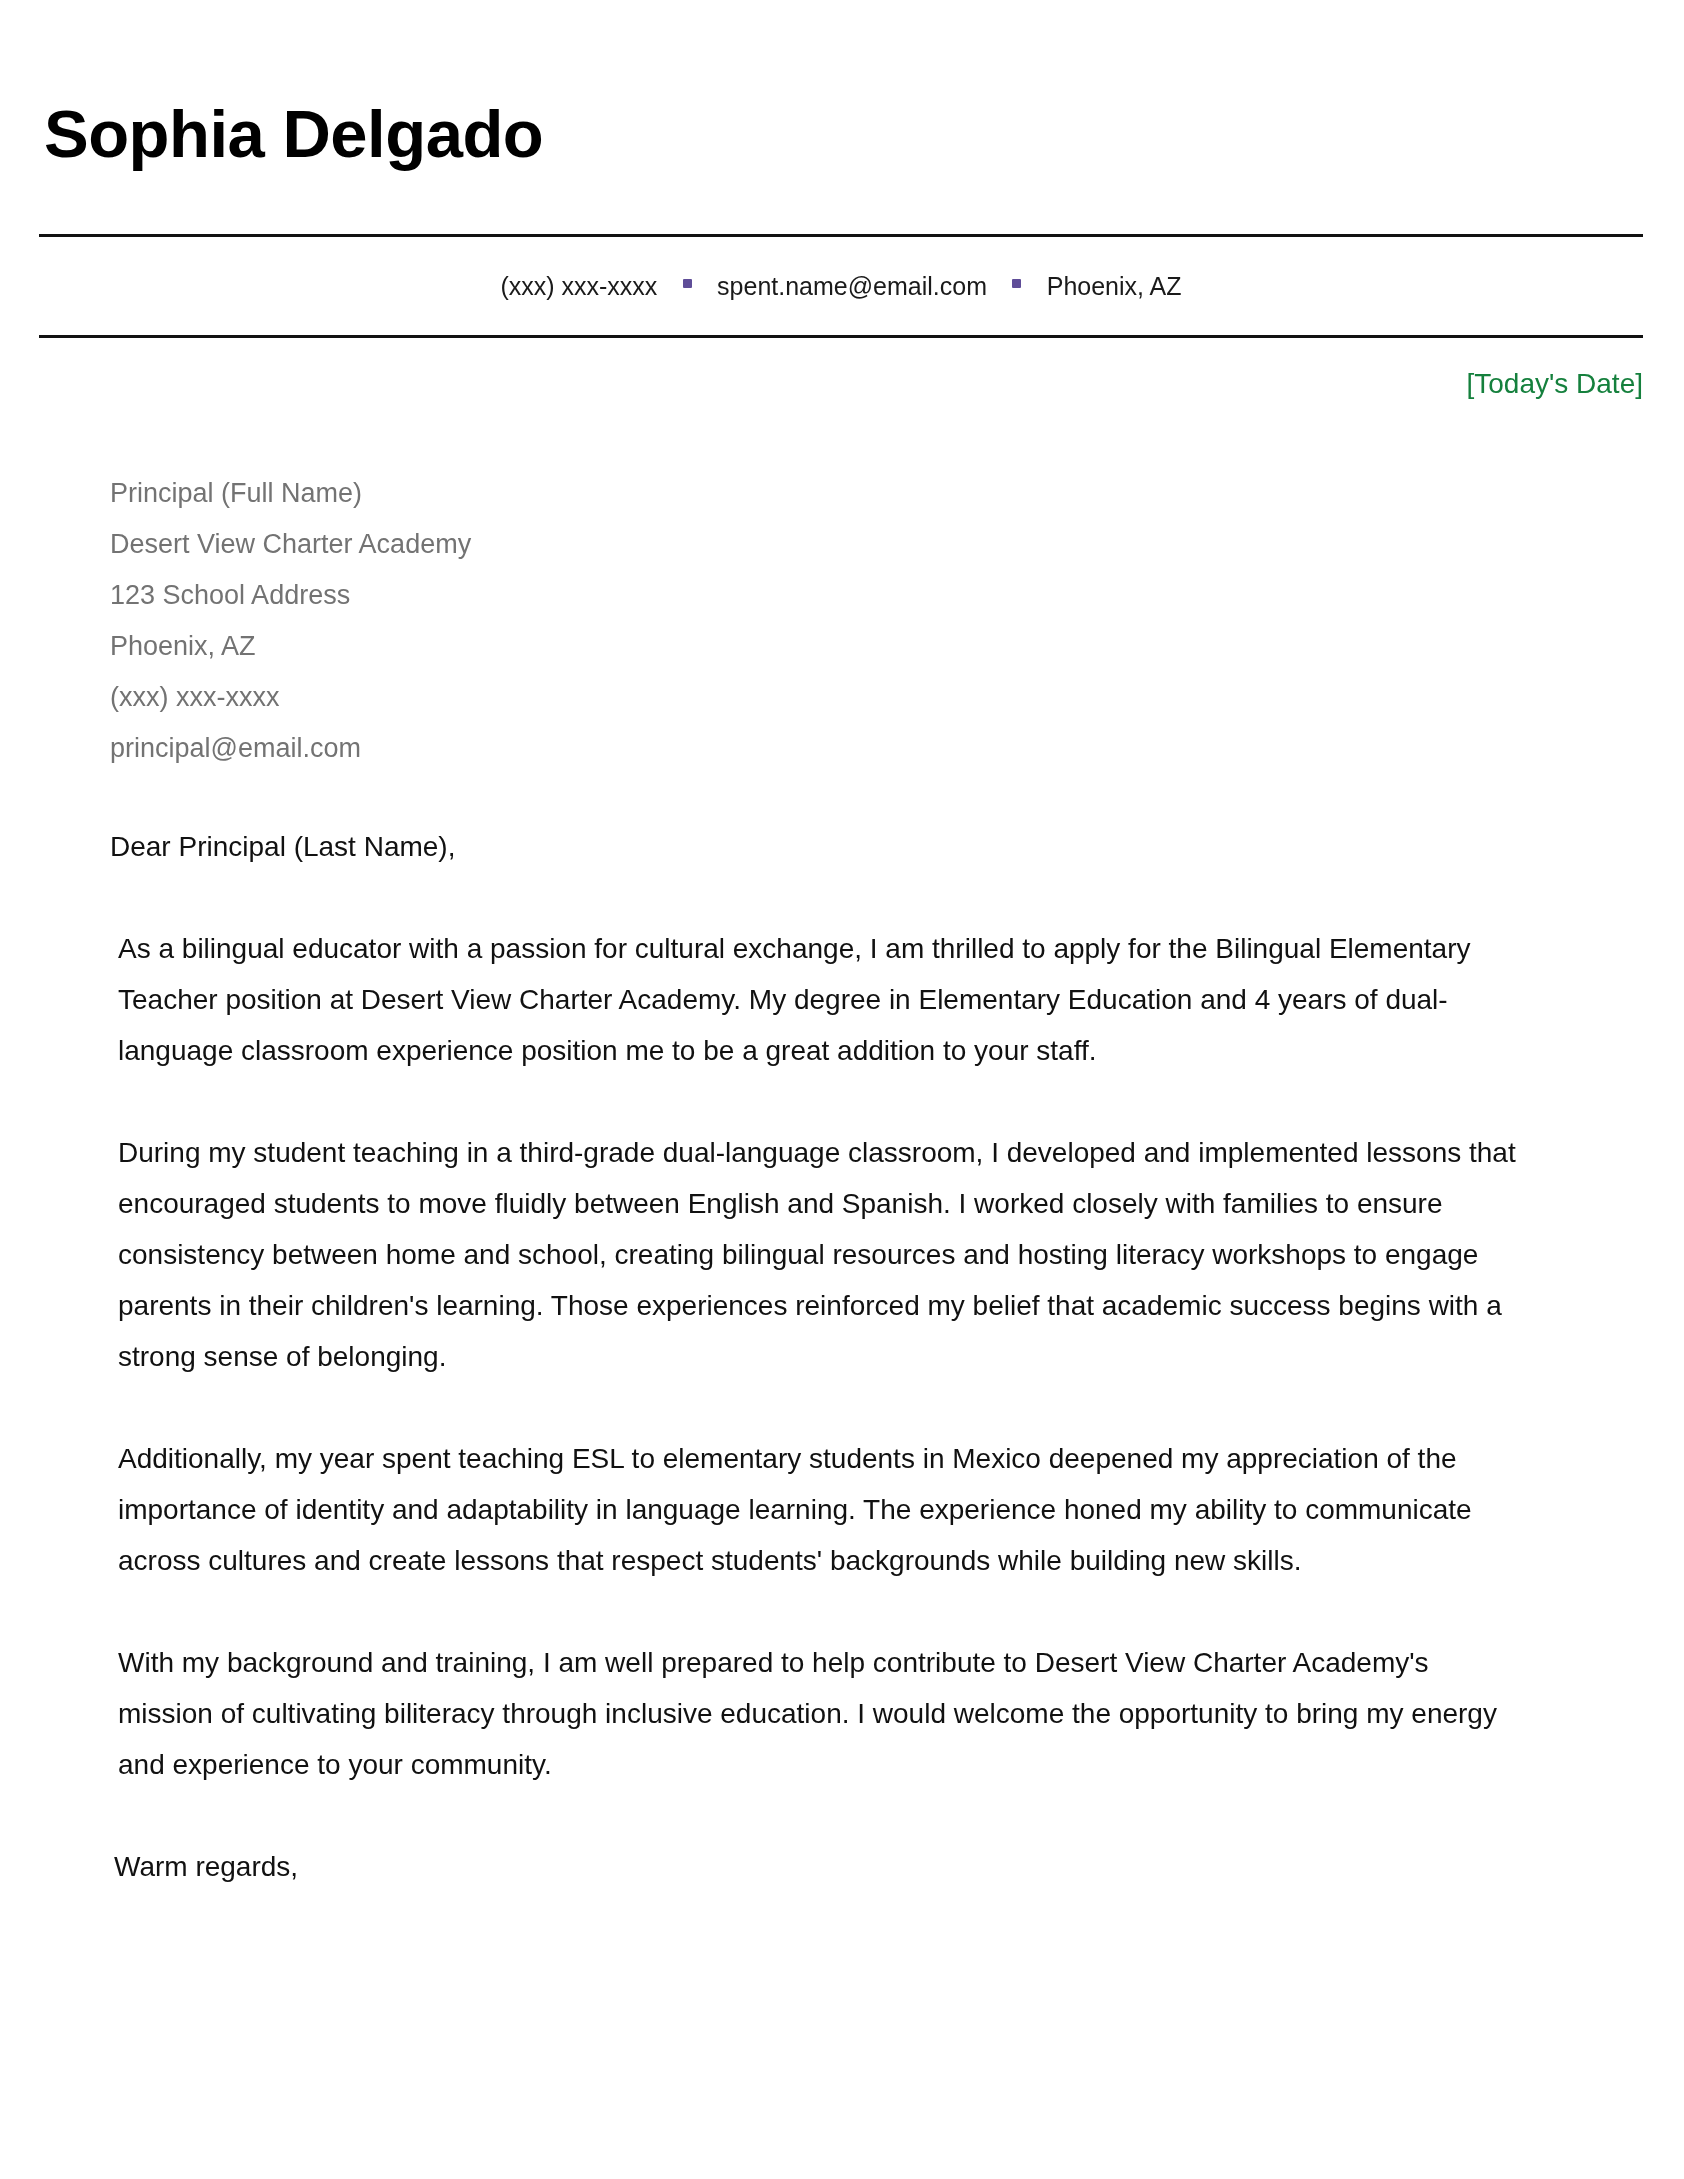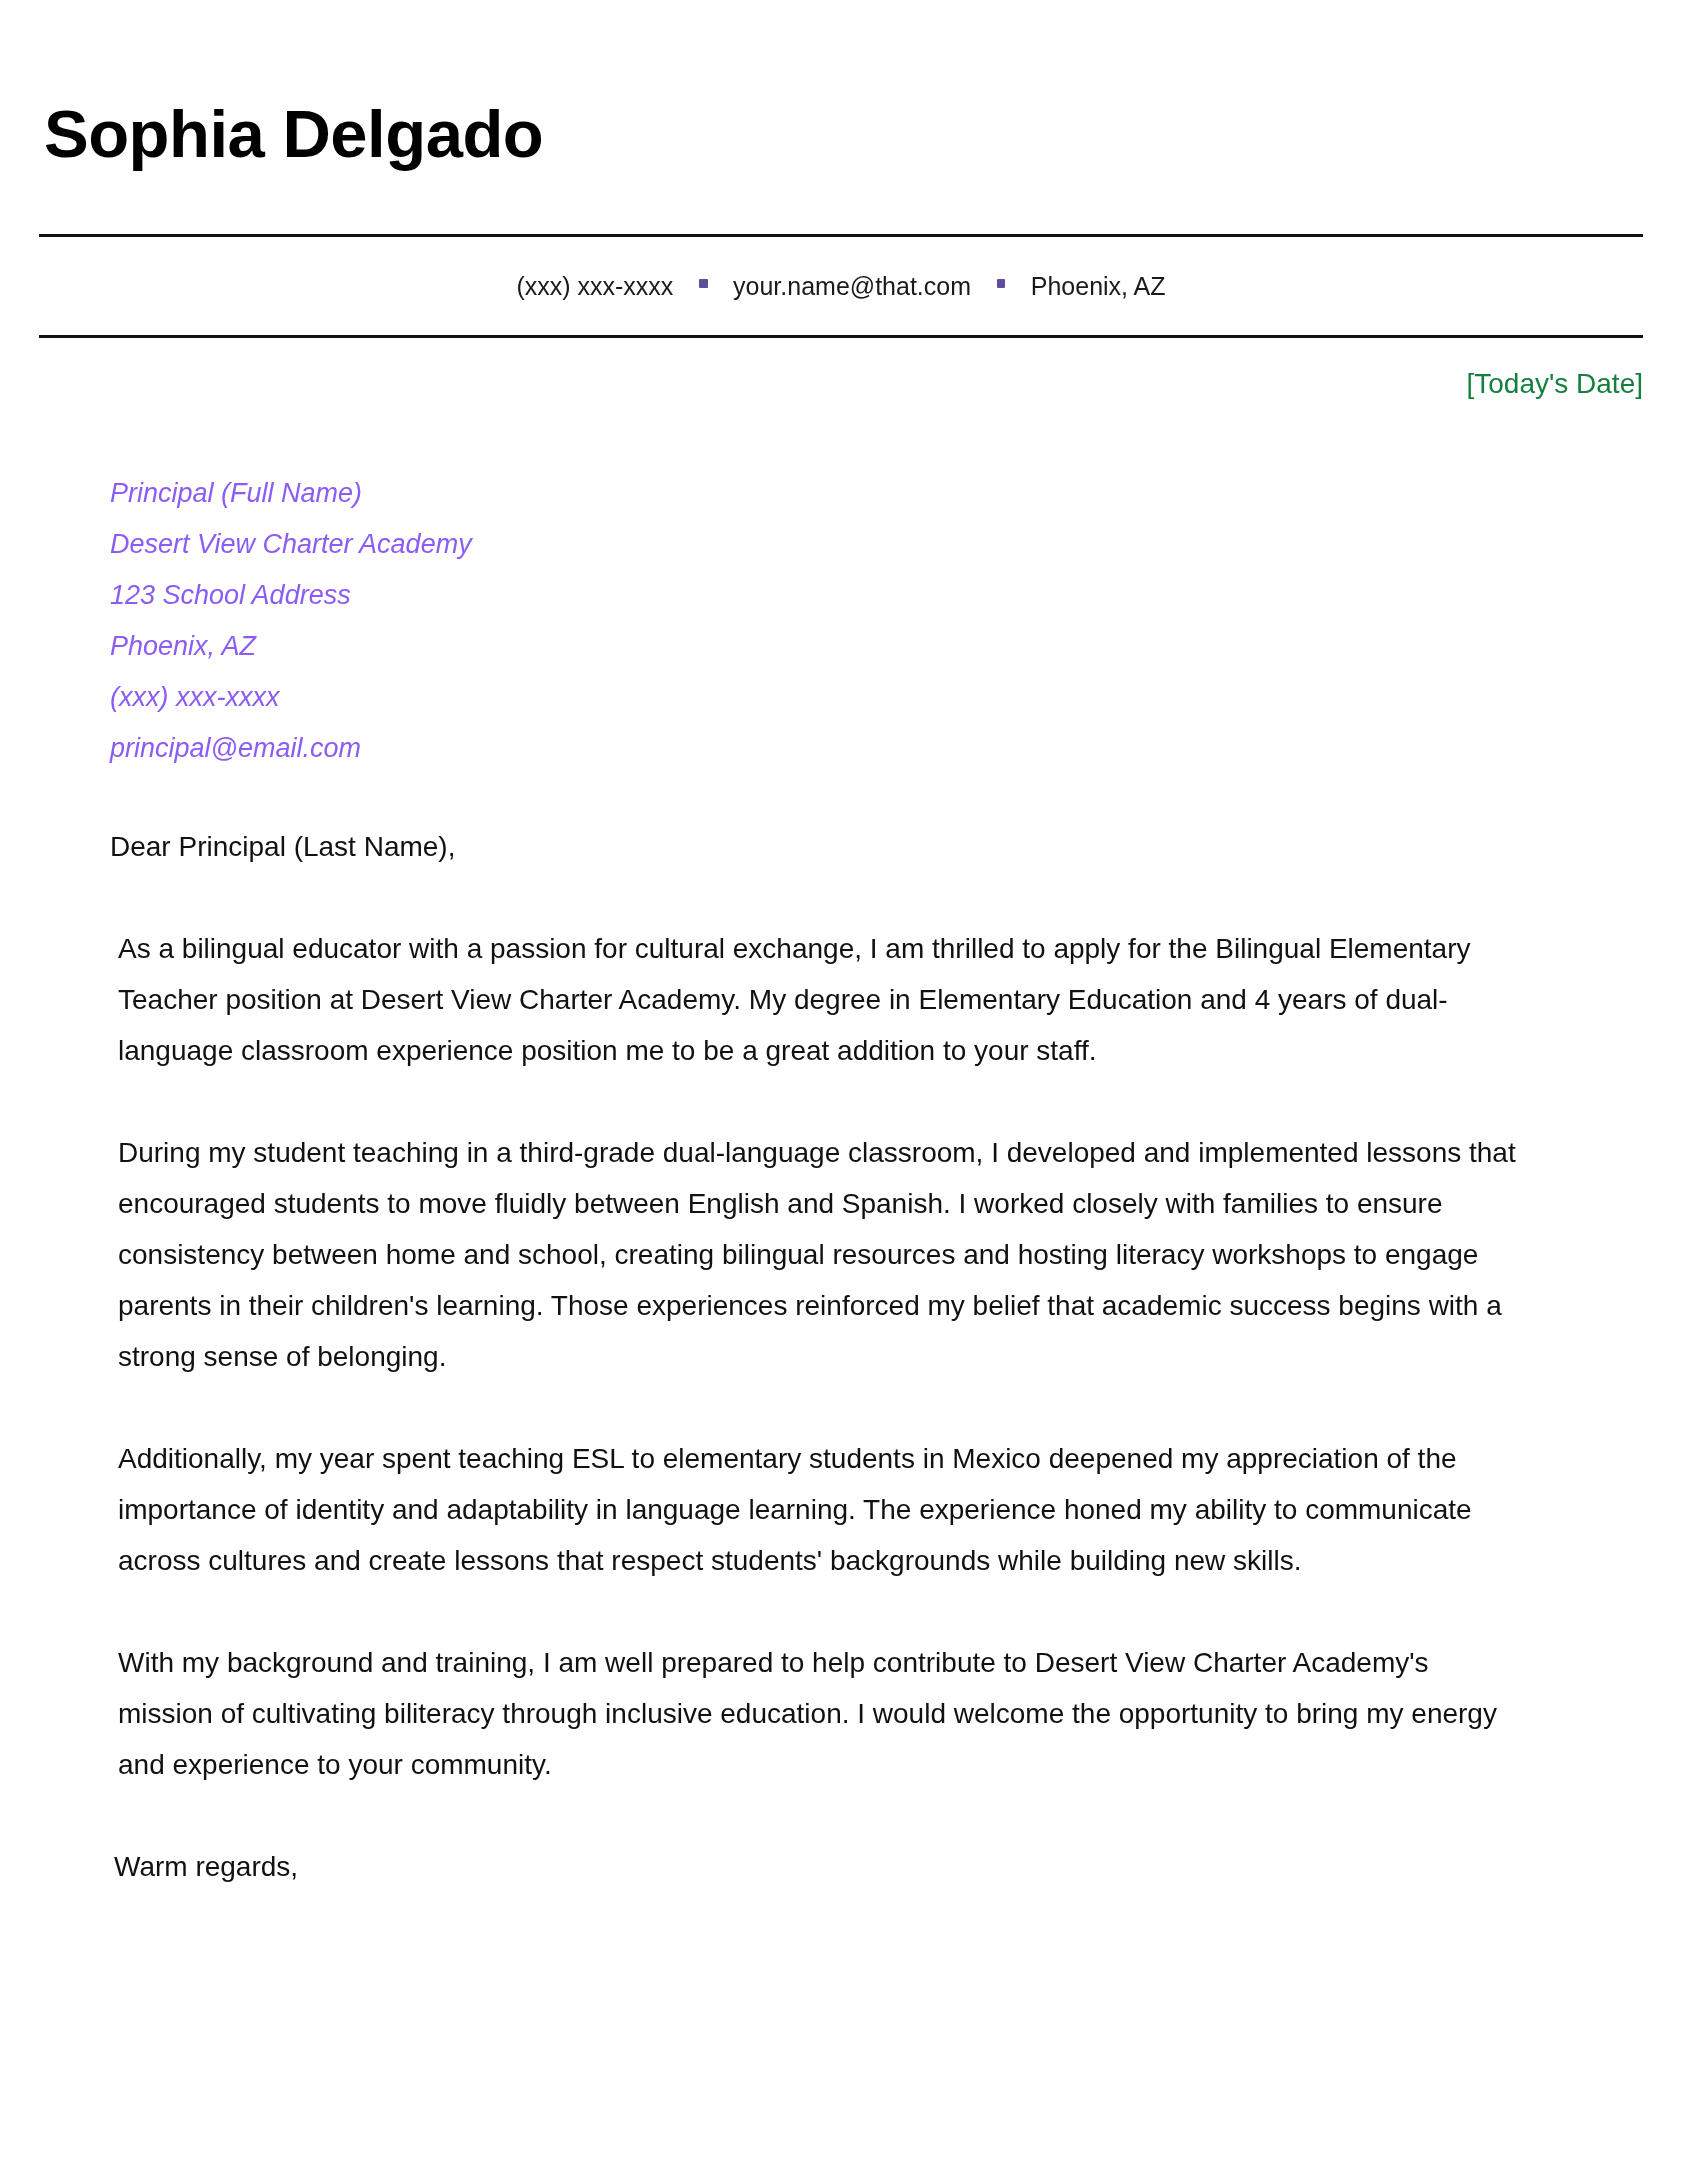--- a/index.html
+++ b/index.html
@@ -73,23 +73,22 @@
     line-height: 37px;
     white-space: nowrap;
   }
 
   
   .recipient {
     position: absolute;
     left: 110px;
     top: 468px;
     font-size: 27px;
-    color: #8b5cf6;
+    color: #737373;
     line-height: 51px;
-    font-style: italic;
   }
   .recipient div { white-space: nowrap; }
 
   
   .body-block {
     position: absolute;
     left: 110px;
     top: 821px;
     width: 1412px;
     font-size: 28px;
@@ -128,21 +127,21 @@
 
 <div class="page">
 
   <div class="header-name">Sophia Delgado</div>
 
   <div class="rule rule-top"></div>
 
   <div class="contact-line">
     <span class="contact-item">(xxx) xxx-xxxx</span>
     <span class="contact-sep"></span>
-    <span class="contact-item">your.name@that.com</span>
+    <span class="contact-item">spent.name@email.com</span>
     <span class="contact-sep"></span>
     <span class="contact-item">Phoenix, AZ</span>
   </div>
 
   <div class="rule rule-bottom"></div>
 
   <div class="date-line">[Today's Date]</div>
 
   <div class="recipient">
     <div>Principal (Full Name)</div>

